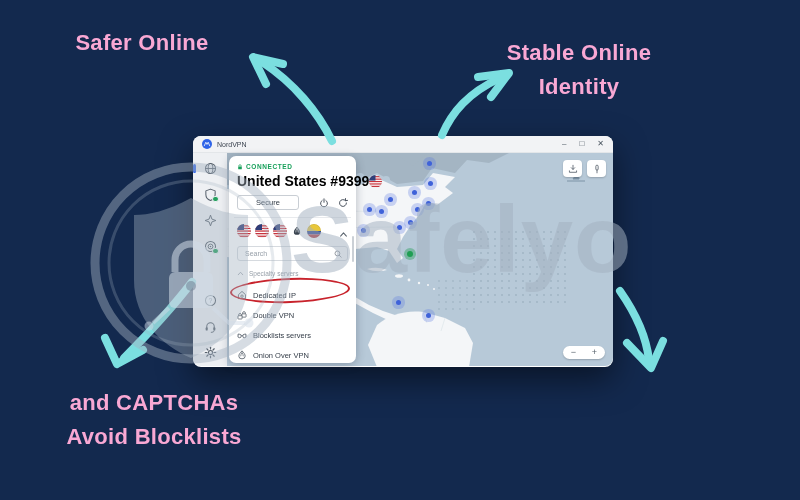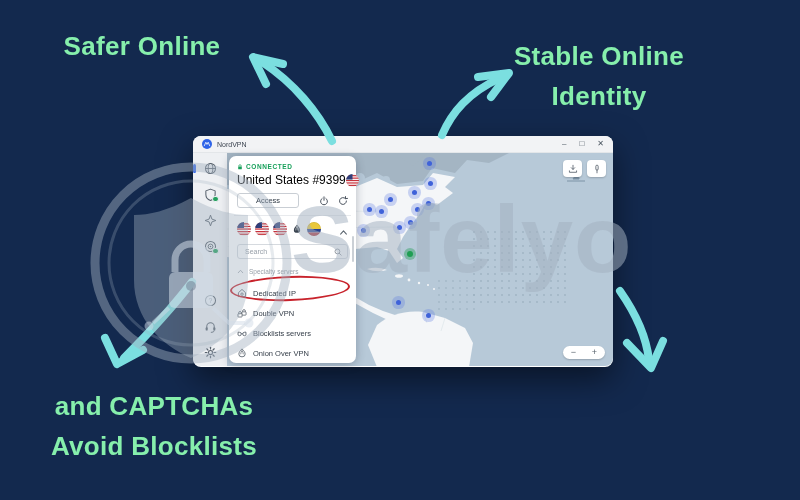--- a/index.html
+++ b/index.html
@@ -1,22 +1,22 @@
 <!DOCTYPE html>
 <html><head>
 <meta charset="utf-8">
 <style>
   html,body{margin:0;padding:0}
   body{font-family:"Liberation Sans",sans-serif;-webkit-font-smoothing:antialiased}
   #canvas{position:relative;width:800px;height:500px;background:#13294E;overflow:hidden}
 
   
-  .callout{position:absolute;color:#86efac;font-weight:bold;font-size:26px;line-height:1.55;text-align:center;letter-spacing:.3px;z-index:2}
+  .callout{position:absolute;color:#f9a8d4;font-weight:bold;font-size:22px;line-height:1.55;text-align:center;letter-spacing:.3px;z-index:2}
   #co-tl{left:14px;top:26px;width:256px}
-  #co-tr{left:460px;top:36px;width:278px}
+  #co-tr{left:440px;top:36px;width:278px}
   #co-bl{left:8px;top:386px;width:292px}
   #co-br{left:476px;top:386px;width:280px}
 
   
   #arrows{position:absolute;left:0;top:0;z-index:2;pointer-events:none}
   #arrows path{fill:none;stroke:#7BDFE0;stroke-width:8;stroke-linecap:round;stroke-linejoin:round}
 
   
   #app-window{position:absolute;left:193px;top:136px;width:420px;height:231px;background:#fff;border-radius:8px;box-shadow:0 12px 32px rgba(0,0,0,.5);z-index:1}
   .titlebar{height:17px;background:#F2F3F5;border-radius:8px 8px 0 0;display:flex;align-items:center;padding:0 9px;gap:5px;border-bottom:1px solid #E3E6E9;box-sizing:border-box}
@@ -41,21 +41,21 @@
   .zoom-pill{position:absolute;right:8px;bottom:7px;width:42px;height:13px;background:#fff;border-radius:7px;display:flex;align-items:center;justify-content:space-around;font-size:9px;color:#5A646E;box-shadow:0 1px 2px rgba(0,0,0,.2);line-height:1;z-index:3}
   .server-dot{position:absolute;width:5px;height:5px;margin:-2.5px 0 0 -2.5px;background:#3F62D9;border-radius:50%;box-shadow:0 0 0 4px rgba(84,115,224,.28);z-index:2}
   .server-dot.green{width:6px;height:6px;margin:-3px 0 0 -3px;background:#1F9E53;box-shadow:0 0 0 3px rgba(31,158,83,.4)}
 
   
   .panel{position:absolute;left:36px;top:3px;width:127px;height:207px;background:#fff;border-radius:7px;box-shadow:0 2px 10px rgba(30,40,60,.3);padding:7px 8px 4px;box-sizing:border-box;z-index:4}
   .panel::after{content:'';position:absolute;right:2px;top:80px;width:2px;height:26px;background:#CBD0D6;border-radius:2px}
   .connected-row{display:flex;align-items:center;gap:3px;color:#17A05A;font-size:6.5px;font-weight:bold;letter-spacing:.6px}
   .connected-row svg{width:6px;height:6px}
   .country-row{display:flex;align-items:center;justify-content:space-between;margin-top:3px}
-  .country{font-size:12px;font-weight:normal;color:#20293
+  .country{font-size:14px;font-weight:bold;color:#20293
 4;white-space:nowrap}
   .flag-round{width:13px;height:13px;flex:0 0 auto}
   .controls-row{display:flex;align-items:center;margin-top:6px}
   .pause-btn{width:62px;height:15px;border:1px solid #C9CED4;border-radius:3px;background:#fff;font-size:7.5px;color:#2F3944;display:flex;align-items:center;justify-content:center;font-family:inherit;padding:0}
   .icon-btn{width:11px;height:11px;color:#3A4450;background:none;border:none;padding:0;display:flex;align-items:center;justify-content:center}
   .icon-btn svg{width:10px;height:10px}
   .icon-btn.power{margin-left:auto}
   .icon-btn.refresh{margin-left:8px}
   .divider{height:1px;background:#E8EAED;margin:7px -3px 6px}
   .qc-row{display:flex;align-items:center;gap:4px}
@@ -373,21 +373,21 @@
             </svg>
           <span>CONNECTED</span>
         </div>
         <div class="country-row">
           <span class="country">United States #9399</span>
           <svg class="flag-round">
               <use href="#flag-us" xlink:href="#flag-us"></use>
             </svg>
         </div>
         <div class="controls-row">
-          <button class="pause-btn">Access</button>
+          <button class="pause-btn">Secure</button>
           <button class="icon-btn power">
               <svg>
                 <use href="#icon-power" xlink:href="#icon-power"></use>
               </svg>
             </button>
           <button class="icon-btn refresh">
               <svg>
                 <use href="#icon-refresh" xlink:href="#icon-refresh"></use>
               </svg>
             </button>

